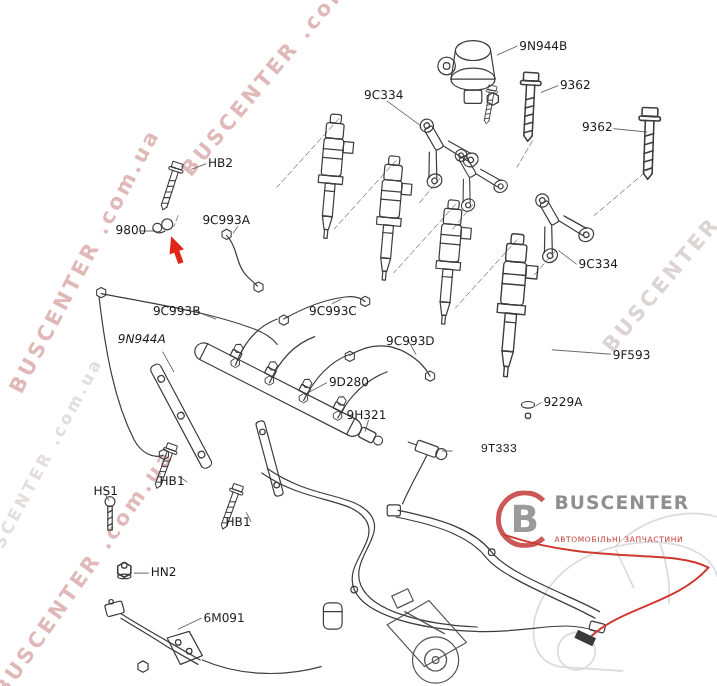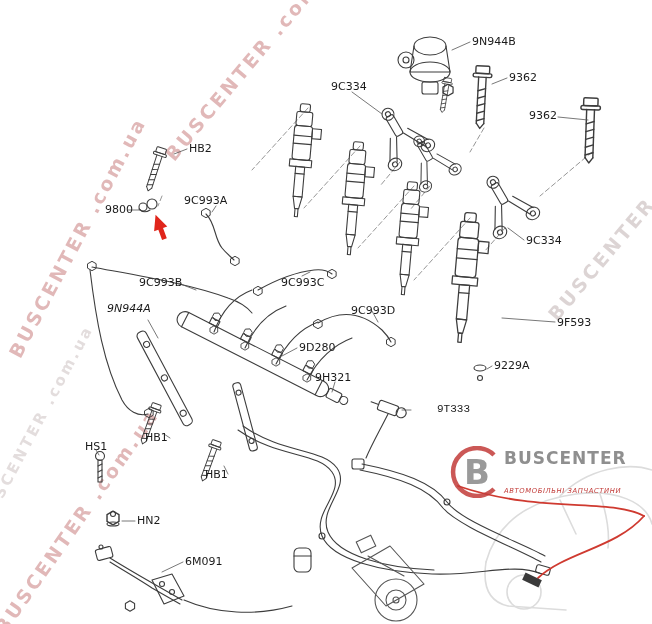--- a/index.html
+++ b/index.html
@@ -17,21 +17,21 @@
   .wm{
     position:absolute;font-weight:bold;font-size:19px;letter-spacing:3px;white-space:nowrap;
     pointer-events:none;transform-origin:0 0;line-height:1;
   }
   .wm.pink{color:rgba(201,125,125,.55);}
   .wm.gray{color:rgba(186,170,170,.5);}
   .logo{position:absolute;display:flex;align-items:center;gap:4px;}
   .logo-mark{position:relative;width:52px;height:52px;flex:0 0 auto;}
   .logo-text{display:flex;flex-direction:column;}
   .logo-brand{font-size:17px;font-weight:bold;color:#8f8f8f;letter-spacing:1px;line-height:1.1;}
-  .logo-tagline{font-size:6.8px;color:#c23b38;letter-spacing:.6px;margin-top:20px;font-style:italic;}
+  .logo-tagline{font-size:6.8px;color:#c23b38;letter-spacing:.6px;margin-top:20px;}
 </style>
 </head>
 <body>
 
 <div class="stage">
 
   <div class="wm pink" style="left:6px;top:352px;transform:rotate(-62deg);">BUSCENTER .com.ua</div>
   <div class="wm pink" style="left:162px;top:152px;transform:rotate(-50deg);">BUSCENTER .com.ua</div>
   <div class="wm gray" style="left:545px;top:312px;transform:rotate(-50deg);">BUSCENTER .com.ua</div>
   <div class="wm pink" style="left:-8px;top:626px;transform:rotate(-55deg);">BUSCENTER .com.ua</div>

